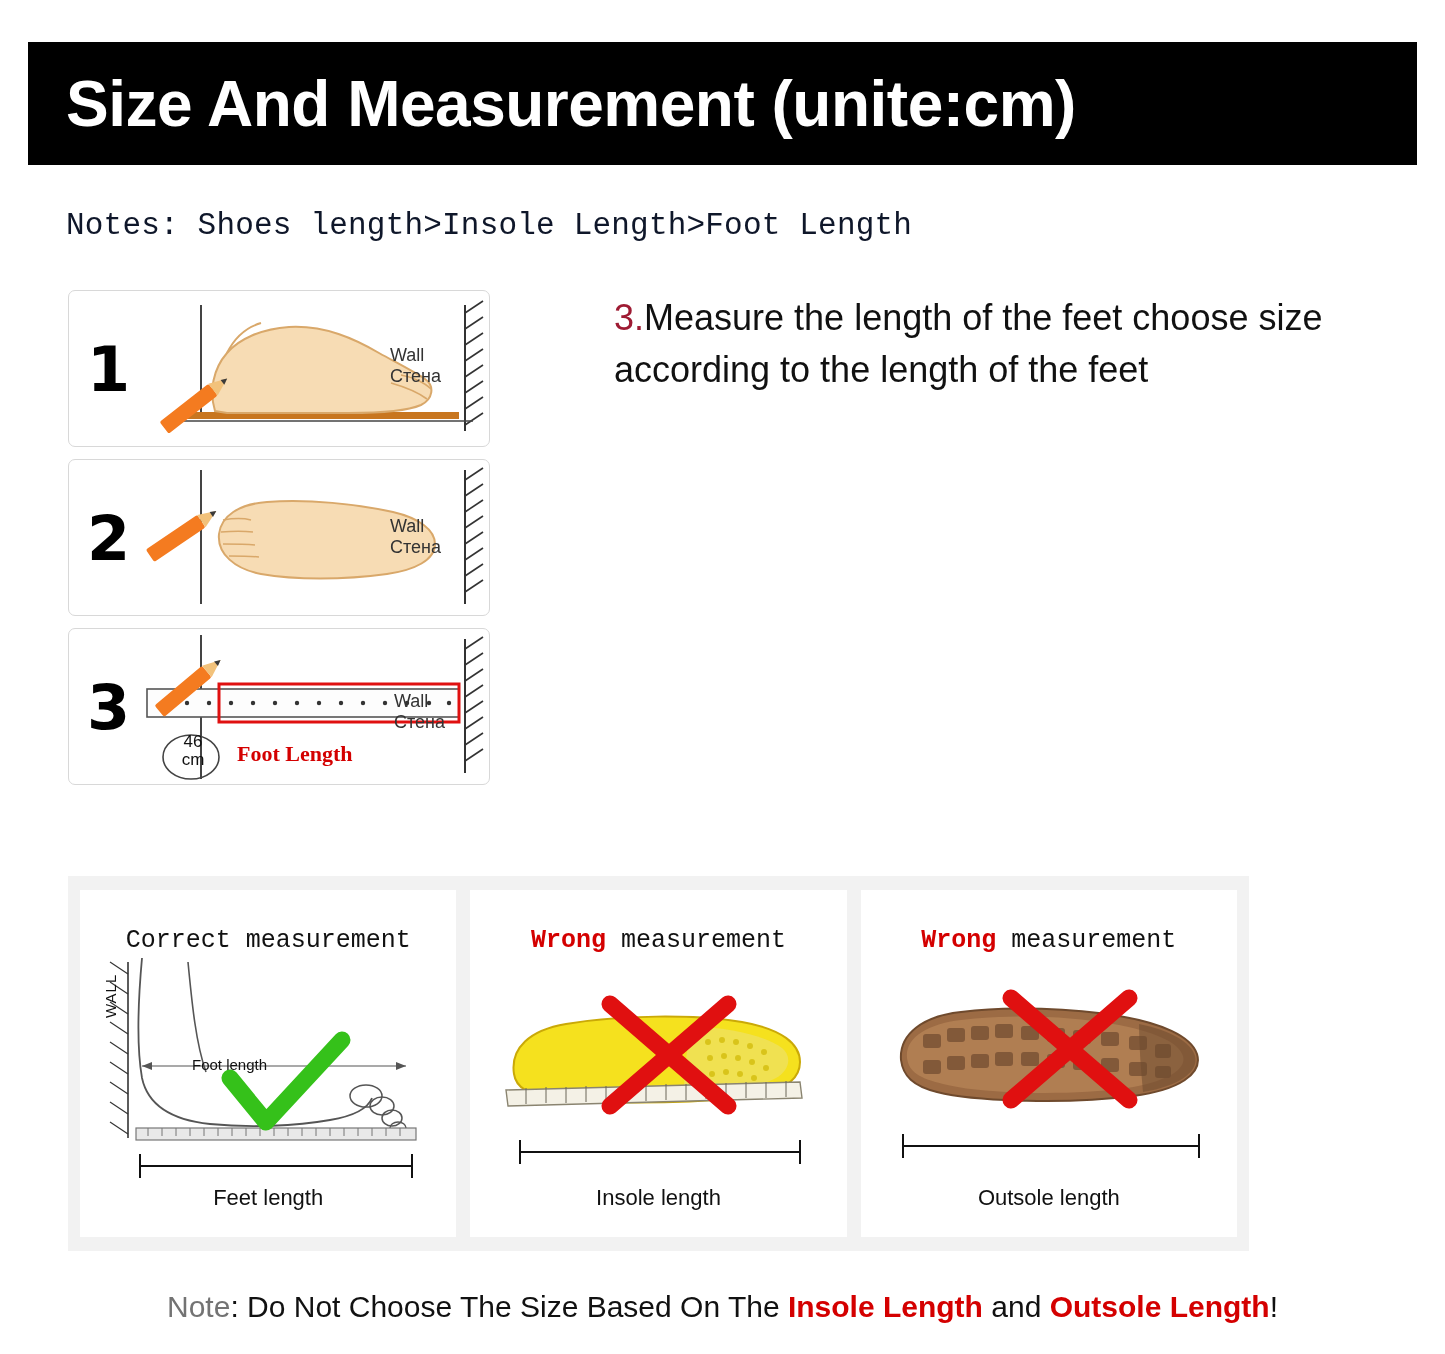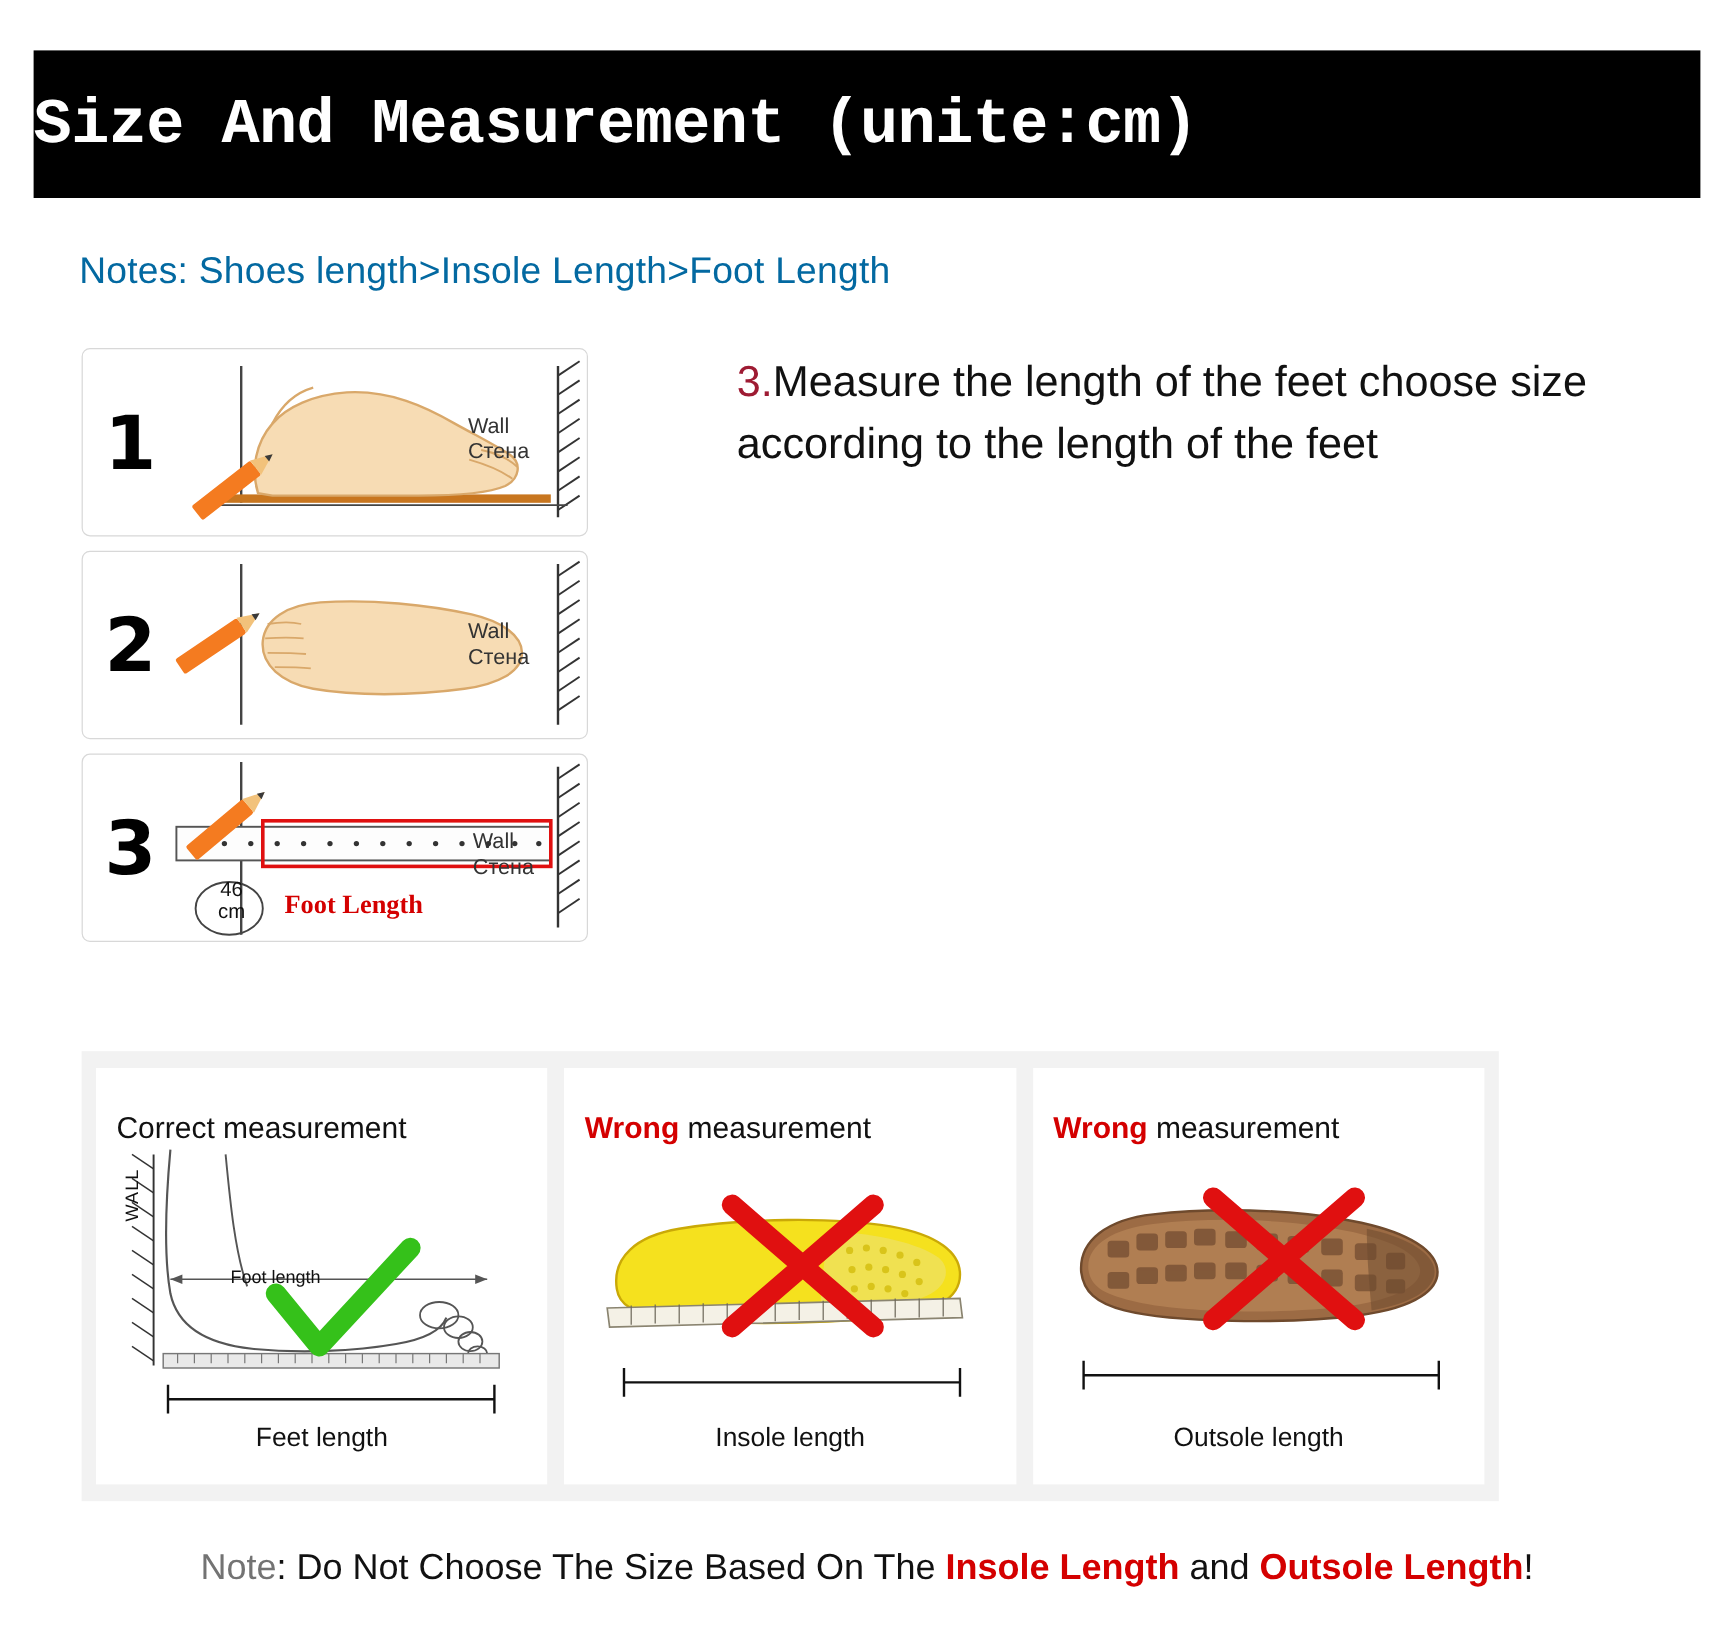--- a/index.html
+++ b/index.html
@@ -19,33 +19,35 @@
   .header-bar {
     position: absolute;
     left: 28px; top: 42px;
     width: 1389px; height: 123px;
     background: #000000;
     display: flex;
     align-items: center;
   }
   .header-title {
     color: #ffffff;
-    font-size: 53px;
+    font-size: 64px;
     font-weight: bold;
     letter-spacing: -0.5px;
-    font-family: Liberation Mono, monospace;
+    padding-left: 38px;
+    font-family: Liberation Sans, sans-serif;
   }
 
   
   .notes-line {
     position: absolute;
     left: 66px; top: 208px;
     font-size: 31px;
-    color: #0369a1;
+    color: #0f172a;
     letter-spacing: 0.2px;
+    font-family: Liberation Mono, monospace;
   }
 
   
   .steps {
     position: absolute;
     left: 68px; top: 290px;
     width: 422px;
   }
   .step-card {
     width: 422px; height: 157px;
@@ -103,23 +105,24 @@
     background: #ffffff;
     height: 347px;
     position: relative;
     overflow: hidden;
   }
   .bp-card.c1 { width: 380px; }
   .bp-card.c2 { width: 380px; }
   .bp-card.c3 { width: 380px; }
   .bp-title {
     position: absolute;
-    top: 36px; left: 17px; width: 100%;
+    top: 36px; left: 0; width: 100%;
+    text-align: center;
     font-size: 25px;
-    font-family: Liberation Sans, sans-serif;
+    font-family: Liberation Mono, monospace;
     color: #111;
   }
   .bp-title .wrong {
     color: #d40000;
     font-weight: bold;
   }
   .bp-caption {
     position: absolute;
     bottom: 26px; left: 0; width: 100%;
     text-align: center;

